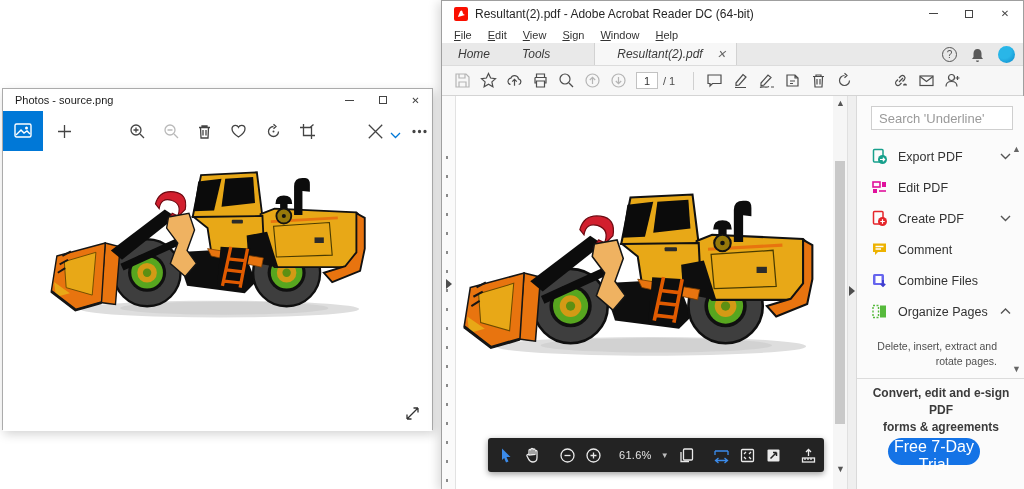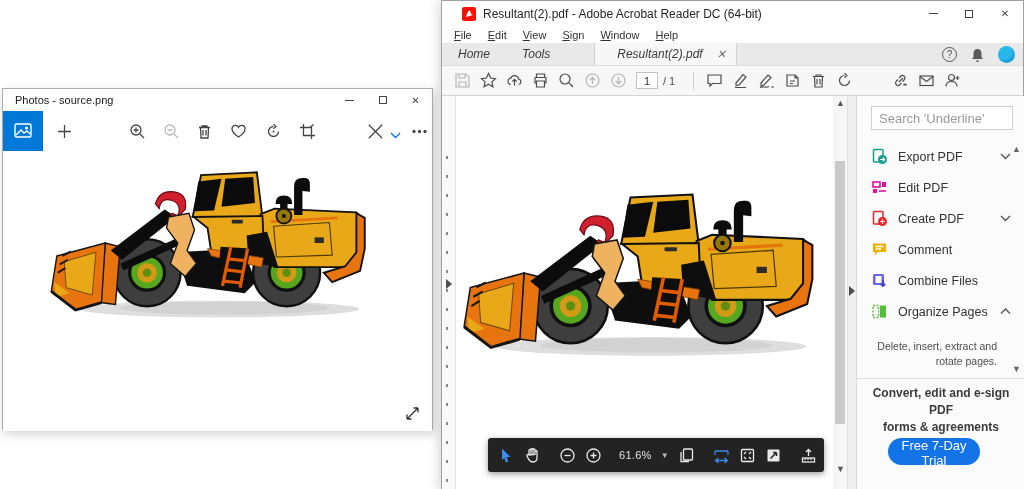--- a/index.html
+++ b/index.html
@@ -23,21 +23,21 @@
   .ptb-icon svg { width:17px; height:17px; stroke:#444; fill:none; stroke-width:1.3; }
   .ptb-icon.disabled svg { stroke:#b9b9b9; }
   #see-all { position:absolute; left:0; top:0; width:40px; height:40px; background:#0078d7;
     display:flex; align-items:center; justify-content:center; }
   #photos-canvas { position:relative; height:280px; background:#fff; }
   #expand-ic { position:absolute; right:12px; bottom:10px; }
 
   
   #acro-win { left:441px; top:0; width:583px; height:489px; background:#fff;
     border:1px solid #9f9f9f; border-bottom:none; box-shadow:-3px 2px 10px rgba(0,0,0,.15); }
-  #acro-title { height:25px; display:flex; align-items:center; gap:7px; padding-left:20px;
+  #acro-title { height:25px; display:flex; align-items:center; gap:7px; padding-left:12px;
     font-size:12px; color:#262626; background:#fff; }
   #pdf-badge { width:14px; height:14px; background:#fa0f00; border-radius:2px; display:flex;
     align-items:center; justify-content:center; }
   #acro-title .win-ctrls { height:25px; }
   #acro-title .win-btn { width:36px; height:25px; }
   #acro-menubar { height:17px; display:flex; align-items:center; gap:4px; padding-left:6px;
     font-size:11px; color:#333; background:#fff; }
   .menu-item { padding:0 6px; }
   .menu-item::first-letter { text-decoration:underline; }
   #acro-tabbar { position:relative; height:23px; background:#e9e9e9; border-bottom:1px solid #dcdcdc;
@@ -87,21 +87,21 @@
   .tool-row { position:absolute; left:14px; width:148px; height:31px; display:flex; align-items:center;
     gap:10px; font-size:12.5px; color:#323232; }
   .tool-row .chev { margin-left:auto; margin-right:8px; }
   #organize-desc { position:absolute; left:16px; top:243px; width:124px; font-size:10.5px;
     color:#4f4f4f; line-height:1.45;text-align:right; }
   .panel-caret { position:absolute; right:4px; font-size:9px; color:#666; }
   #panel-div { position:absolute; left:0; top:282px; width:100%; border-top:1px solid #dcdcdc; }
   #promo { position:absolute; left:8px; top:289px; width:152px; text-align:center;
     font-size:12px; font-weight:bold; color:#3b3b3b; line-height:1.4; }
   #trial-btn { position:absolute; left:31px; top:342px; width:92px; height:27px; background:#1473e6;
-    border:none; border-radius:14px; color:#fff; font-size:13px; font-family:"Liberation Sans",sans-serif; }
+    border:none; border-radius:14px; color:#fff; font-size:16px; font-family:"Liberation Sans",sans-serif; }
 
   
   #float-bar { position:absolute; left:46px; top:342px; width:336px; height:34px; background:#232323;
     border-radius:3px; display:flex; align-items:center; padding:0 10px; gap:9px;
     box-shadow:0 2px 6px rgba(0,0,0,.4); }
   .fb-icon svg { width:17px; height:17px; stroke:#eaeaea; fill:none; stroke-width:1.3; }
   .fb-div { width:1px; height:20px; background:#4d4d4d; }
   #zoom-val { font-size:11px; color:#e3e3e3; letter-spacing:.3px;padding-left:8px; }
   .fb-caret { color:#bbb; font-size:8px; }
 </style>

